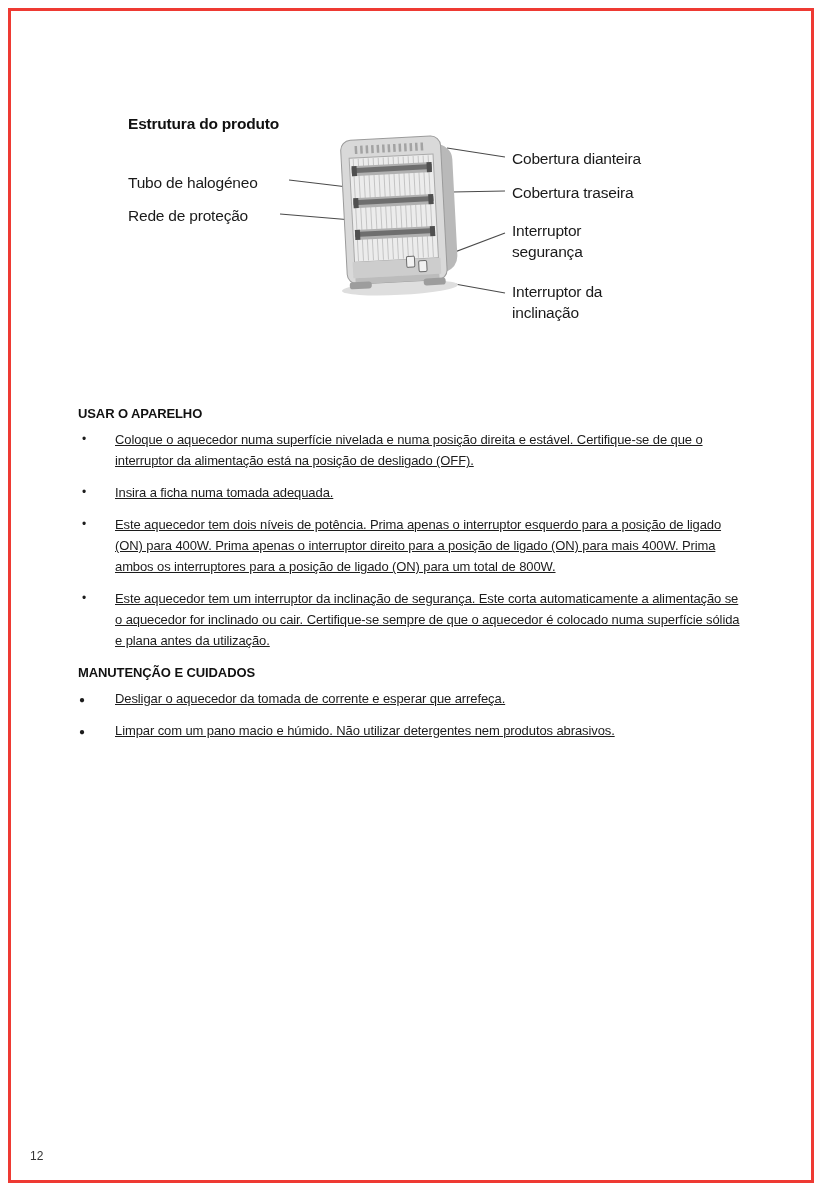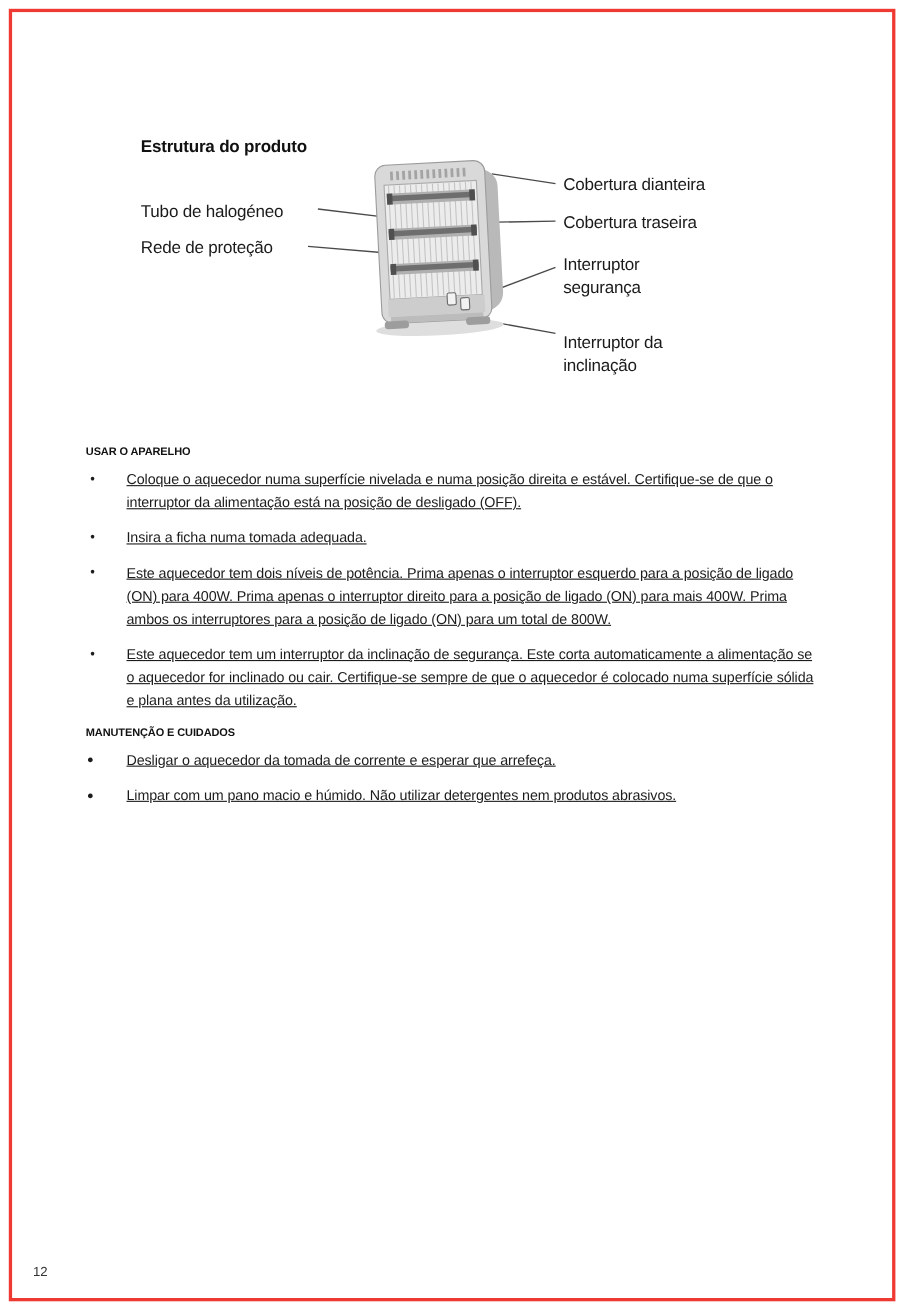--- a/index.html
+++ b/index.html
@@ -18,21 +18,21 @@
   }
   .border-frame {
     position: absolute;
     inset: 8px;
     border: 3px solid #ee3a33;
     pointer-events: none;
   }
   
   .diagram {
     position: absolute;
-    top: 110px;
+    top: 100px;
     left: 0;
     width: 822px;
     height: 250px;
   }
   .diagram-svg {
     position: absolute;
     top: 0;
     left: 0;
   }
   .diagram-title {
@@ -51,31 +51,31 @@
     letter-spacing: -0.2px;
     color: #1a1a1a;
     white-space: pre-line;
     line-height: 21px;
   }
   .lbl-tubo       { left: 128px; top: 72px; text-align: center;  }
   .lbl-rede       { left: 128px; top: 105px; }
   .lbl-dianteira  { left: 512px; top: 48px;  }
   .lbl-traseira   { left: 512px; top: 82px;  }
   .lbl-eletrico   { left: 512px; top: 120px; }
-  .lbl-inclinacao { left: 512px; top: 181px; margin-top: 10px; }
+  .lbl-inclinacao { left: 512px; top: 181px; }
   
   .content {
     position: absolute;
     top: 406px;
     left: 78px;
     width: 668px;
   }
   .section-heading {
     margin: 0 0 8px 0;
-    font-size: 10px;
+    font-size: 13px;
     font-weight: bold;
     letter-spacing: -0.1px;
     color: #111;
   }
   ul.bullets {
     list-style: none;
     margin: 0 0 14px 0;
     padding: 0;
     text-decoration: underline;
   }

